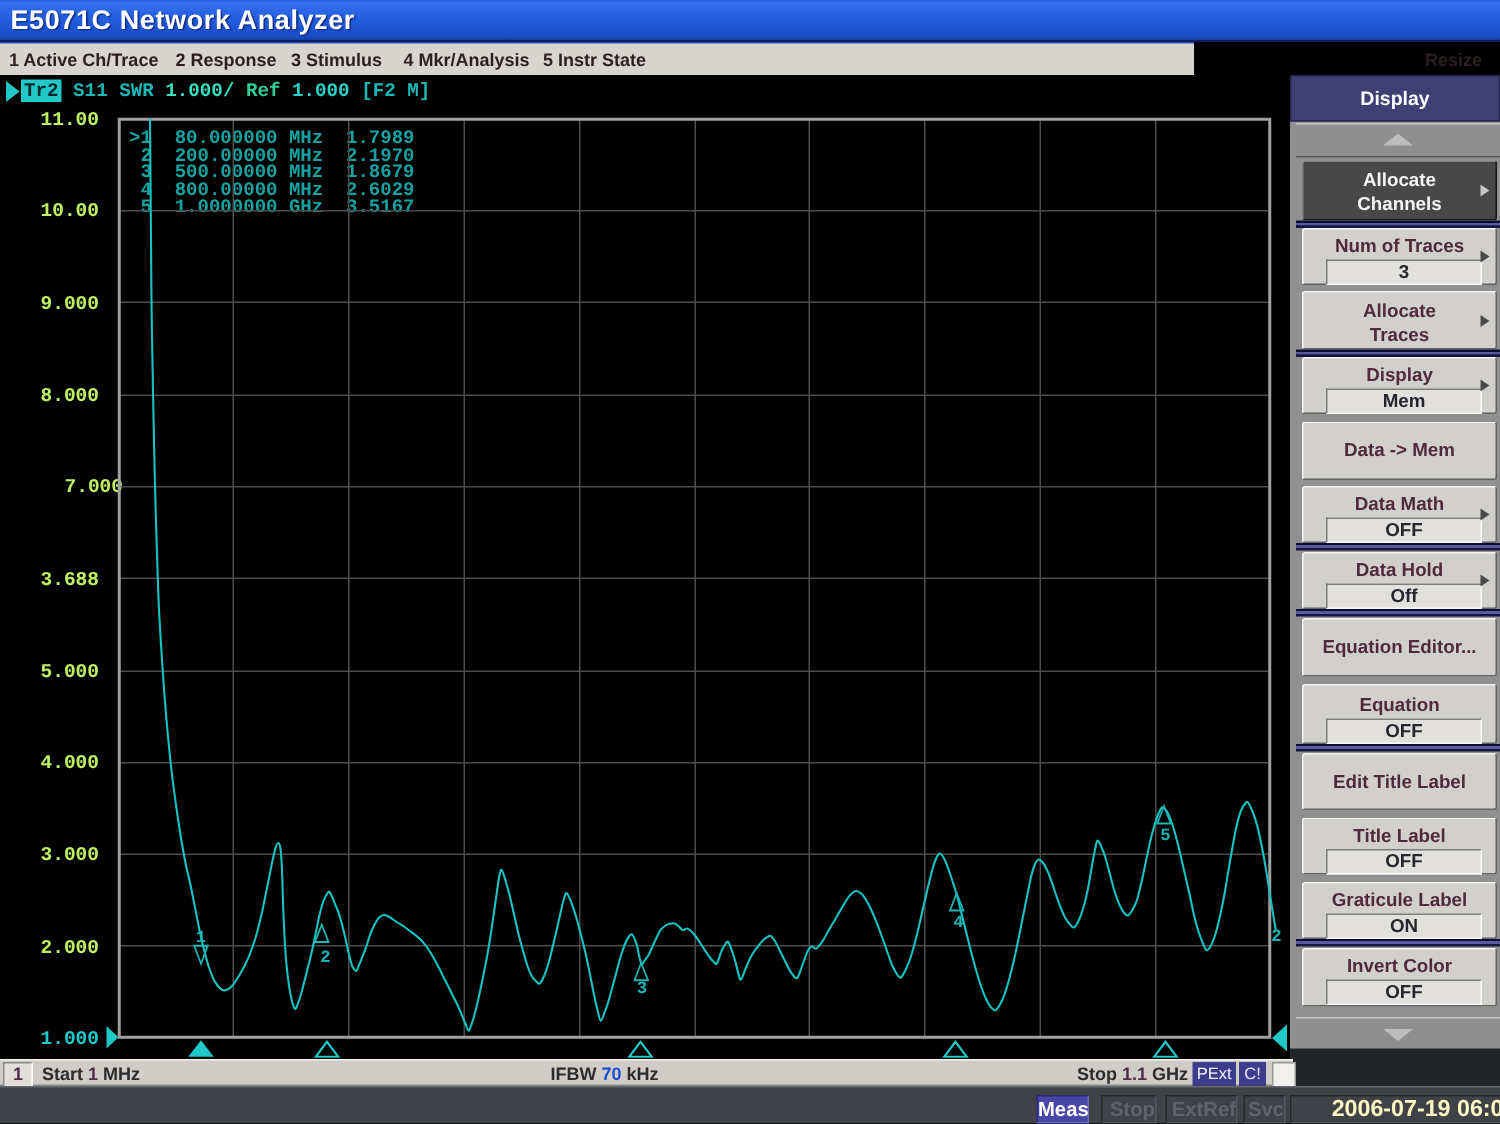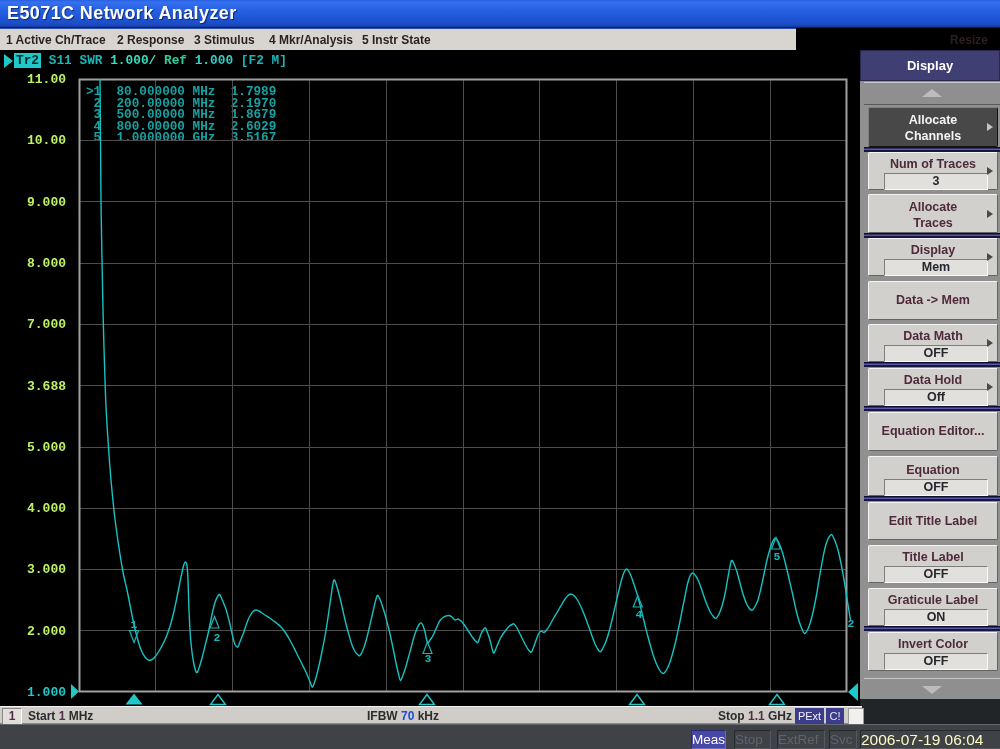--- a/index.html
+++ b/index.html
@@ -50,22 +50,22 @@
     border-left:10px solid transparent;border-right:10px solid transparent;}
   
   #statusbar{position:absolute;left:0;top:706px;width:862px;height:18px;background:#d0cdc8;
     border-top:1px solid #f4f2ee;box-sizing:border-box;color:#2c2c2e;font-size:12px;font-weight:bold;border-bottom:1px solid #8a8a88;}
   #statusbar .cell1{position:absolute;left:2px;top:1px;width:18px;height:15px;border:1px solid #8a8a8a;
     border-right-color:#fff;border-bottom-color:#fff;text-align:center;line-height:15px;}
   .navybox{position:absolute;top:1px;height:16px;background:#3c3c8c;color:#efeffa;
     font-weight:normal;font-size:11px;text-align:center;line-height:16px;}
   
   #bottombar{position:absolute;left:0;top:724px;width:1000px;height:25px;background:#3f4347;border-top:1px solid #64676b;box-sizing:border-box;}
-  .bb{position:absolute;top:5px;height:19px;box-sizing:border-box;font-size:13.5px;font-weight:normal;
-    text-align:left;line-height:18px;border:1px solid #55585c;border-top-color:#26292c;border-left-color:#26292c;color:#60646a;}
+  .bb{position:absolute;top:5px;height:19px;box-sizing:border-box;font-size:13.5px;font-weight:bold;
+    text-align:right;line-height:18px;border:1px solid #55585c;border-top-color:#26292c;border-left-color:#26292c;color:#60646a;}
   .bb.on{background:#4747a8;color:#fff;border:1px solid #6a6ac0;border-top-color:#2a2a70;border-left-color:#2a2a70;}
 </style>
 </head>
 <body>
 <div id="screen">
   <div id="titlebar">
       <div class="t">E5071C Network Analyzer</div>
     </div>
   <div id="menubar">
     <span style="left:6px">1 Active Ch/Trace</span>
@@ -81,21 +81,21 @@
       <div id="tracestat" style="left:14px"><span style="background:#20c8c8;color:#03282e;padding:0 2px">Tr2</span> <span>S11 SWR</span> <span style="color:#35dfc0">1.000/</span> <span style="color:#2ecf9a">Ref</span> <span style="color:#2ad2c8">1.000</span> <span>[F2 M]</span></div>
     <div id="mktable">&gt;1  80.000000 MHz  1.7989
  2  200.00000 MHz  2.1970
  3  500.00000 MHz  1.8679
  4  800.00000 MHz  2.6029
  5  1.0000000 GHz  3.5167</div>
     <div class="ylab" style="left:6px;top:22px">11.00</div>
     <div class="ylab" style="left:6px;top:83px">10.00</div>
     <div class="ylab" style="left:6px;top:145px">9.000</div>
     <div class="ylab" style="left:6px;top:206px">8.000</div>
-    <div class="ylab" style="left:6px;top:267px">7.000</div>
+    <div class="ylab" style="left:22px;top:267px">7.000</div>
     <div class="ylab" style="left:6px;top:329px">3.688</div>
     <div class="ylab" style="left:6px;top:390px">5.000</div>
     <div class="ylab" style="left:6px;top:451px">4.000</div>
     <div class="ylab" style="left:6px;top:512px">3.000</div>
     <div class="ylab" style="left:6px;top:574px">2.000</div>
     <div class="ylab" style="left:6px;top:635px;color:#1fc9c9">1.000</div>
     <svg width="860" height="656" style="position:absolute;left:0;top:0">
 
       <g stroke="#4c4c4c" stroke-width="1">
         <line x1="79.5" y1="29" x2="79.5" y2="642"></line>

